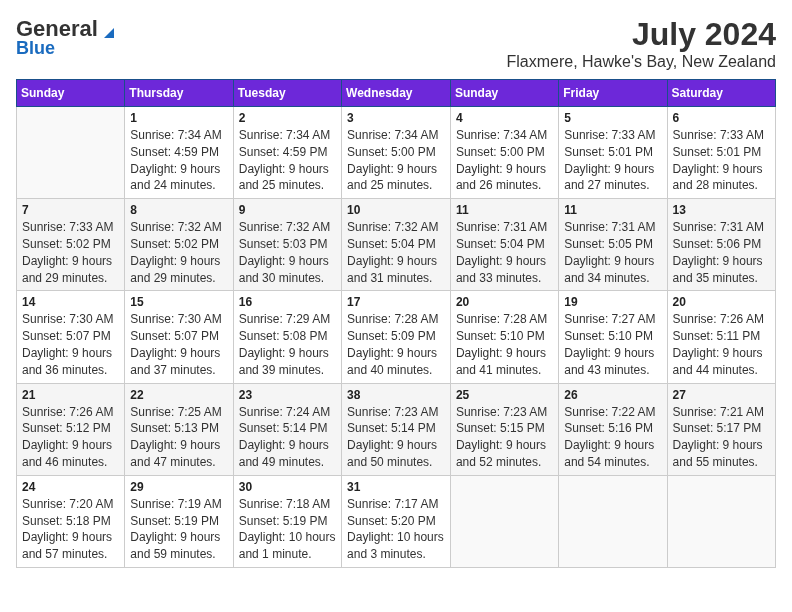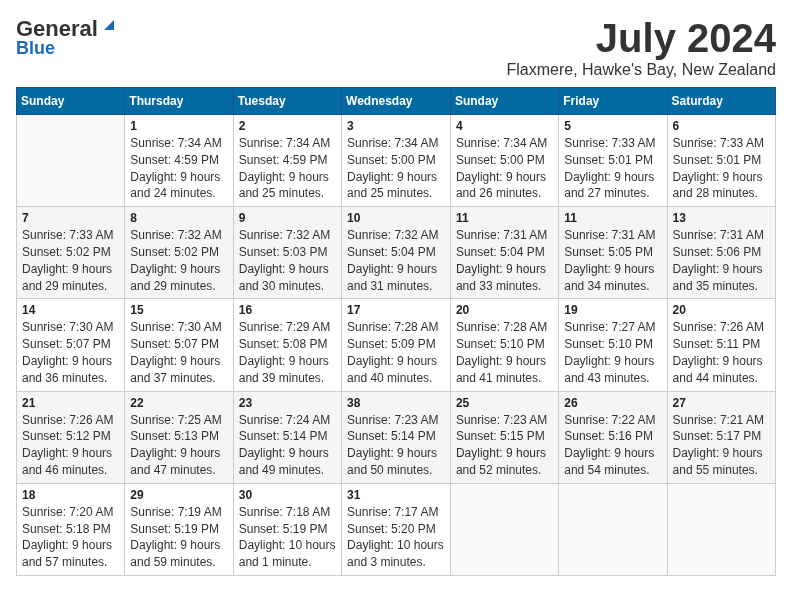--- a/index.html
+++ b/index.html
@@ -18,36 +18,36 @@
     }
     .logo {
       display: flex;
       flex-direction: column;
       align-items: flex-start;
     }
     .title-block {
       text-align: right;
     }
     .title-block h1 {
-      font-size: 40px;
+      font-size: 32px;
       color: #333;
       font-weight: bold;
     }
     .title-block h2 {
       font-size: 16px;
       color: #333;
       font-weight: normal;
     }
     .calendar {
       width: 100%;
       border-collapse: collapse;
       font-size: 11px;
     }
     .calendar thead tr th {
-      background: #0369a1;
+      background: #6d28d9;
       color: #fff;
       padding: 6px 4px;
       text-align: left;
       font-size: 12px;
       border: 1px solid #1a4f8a;
     }
     .calendar tbody tr td {
       border: 1px solid #ccc;
       vertical-align: top;
       padding: 4px 5px;
@@ -71,21 +71,21 @@
     }
     .alt-row td {
       background: #f5f5f5;
     }
   </style>
 </head>
 <body>
 
 <div class="header">
   <div class="logo">
-    <div style="display:flex; align-items:flex-start; gap:2px;">
+    <div style="display:flex; align-items:flex-end; gap:2px;">
       <span style="font-size:22px; font-weight:bold; color:#333;">General</span>
       <svg width="18" height="18" viewBox="0 0 18 18">
         <polygon points="4,14 14,14 14,4" fill="#1a6bbf"></polygon>
       </svg>
     </div>
     <span style="font-size:18px; font-weight:bold; color:#1a6bbf; margin-top:-4px;">Blue</span>
   </div>
   <div class="title-block">
     <h1>July 2024</h1>
     <h2>Flaxmere, Hawke's Bay, New Zealand</h2>
@@ -217,21 +217,21 @@
           <span class="day-num">26</span>
           <div class="day-info">Sunrise: 7:22 AM<br>Sunset: 5:16 PM<br>Daylight: 9 hours<br>and 54 minutes.</div>
         </td>
         <td>
           <span class="day-num">27</span>
           <div class="day-info">Sunrise: 7:21 AM<br>Sunset: 5:17 PM<br>Daylight: 9 hours<br>and 55 minutes.</div>
         </td>
       </tr>
       <tr>
         <td>
-          <span class="day-num">18</span>
+          <span class="day-num">24</span>
           <div class="day-info">Sunrise: 7:20 AM<br>Sunset: 5:18 PM<br>Daylight: 9 hours<br>and 57 minutes.</div>
         </td>
         <td>
           <span class="day-num">29</span>
           <div class="day-info">Sunrise: 7:19 AM<br>Sunset: 5:19 PM<br>Daylight: 9 hours<br>and 59 minutes.</div>
         </td>
         <td>
           <span class="day-num">30</span>
           <div class="day-info">Sunrise: 7:18 AM<br>Sunset: 5:19 PM<br>Daylight: 10 hours<br>and 1 minute.</div>
         </td>

